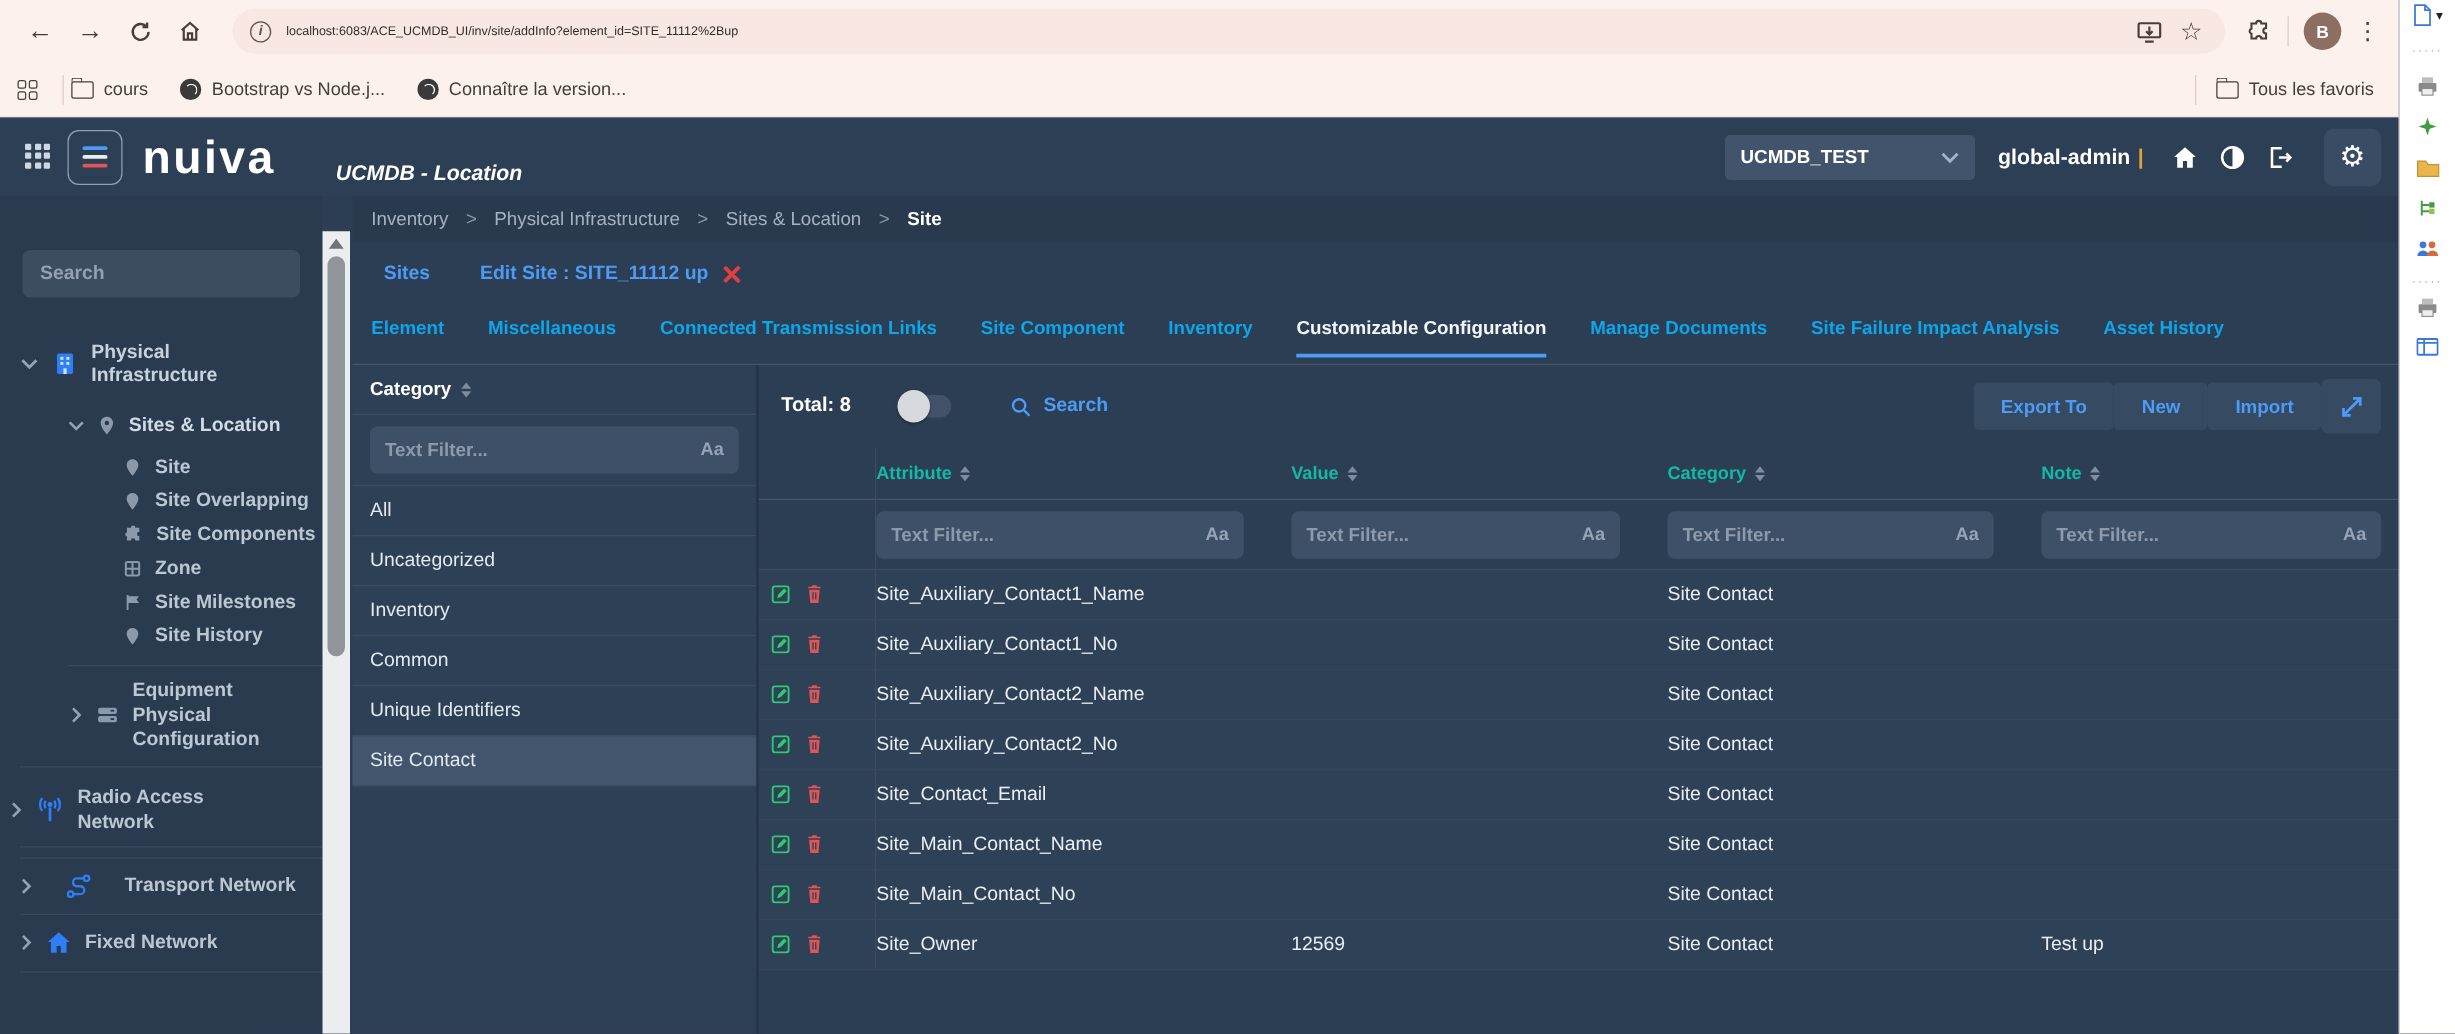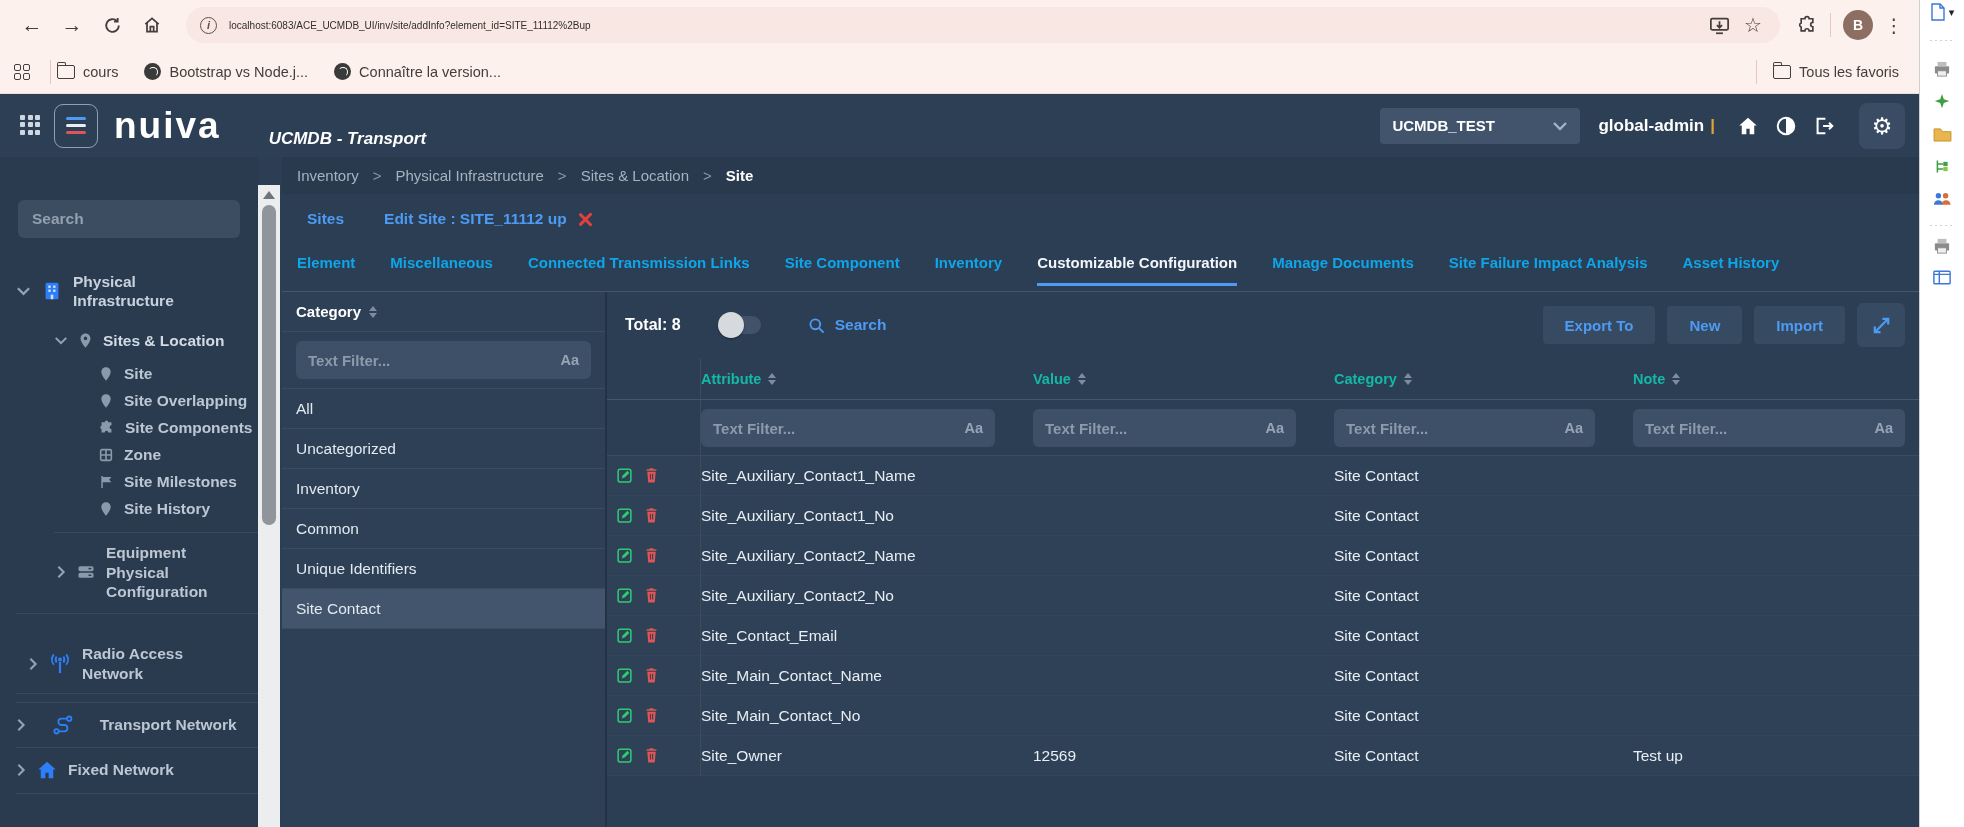--- a/index.html
+++ b/index.html
@@ -122,21 +122,21 @@
   
   .main { flex:1; background:#2c3e54; display:flex; flex-direction:column; }
   .ttoolbar { height:66px; display:flex; align-items:center; padding:0 14px 0 18px; }
   .total { color:#fff; font-weight:bold; font-size:16px; }
   .toggle { width:40px; height:18px; background:#42526a; border-radius:9px; margin-left:40px;
             position:relative; cursor:pointer; }
   .toggle .knob { position:absolute; left:-3px; top:-4px; width:26px; height:26px; border-radius:50%;
             background:#d7dadd; box-shadow:0 1px 2px rgba(0,0,0,.4); }
   .tsearch { display:flex; align-items:center; gap:9px; margin-left:46px; cursor:pointer; }
   .tsearch span { color:#4d9bf5; font-weight:bold; font-size:15.5px; }
-  .tbuttons { margin-left:auto; display:flex; align-items:center; gap:12px; }
+  .tbuttons { margin-left:auto; display:flex; align-items:center; }
   .btn { height:38px; padding:0 22px; background:#364a61; border:none; border-radius:4px;
          color:#4d9bf5; font-weight:bold; font-size:15px; font-family:inherit; cursor:pointer; }
   .expandbtn { width:48px; height:44px; background:#364a61; border:none; border-radius:6px;
          display:flex; align-items:center; justify-content:center; cursor:pointer; }
 
   .tgrid { display:grid; grid-template-columns:94px 332px 301px 299px 1fr; }
   .thead { height:42px; border-bottom:1px solid #44566c; }
   .thead .hcell { display:flex; align-items:center; gap:7px; color:#14b8a6; font-weight:bold; font-size:14.5px; }
   .sort { display:flex; flex-direction:column; gap:2px; cursor:pointer; }
   .sort i { width:0; height:0; border-left:4.5px solid transparent; border-right:4.5px solid transparent; display:block; }
@@ -241,21 +241,21 @@
       <span></span>
       <span></span>
       <span></span>
     </span>
   <div class="hamb">
       <i></i>
       <i></i>
       <i></i>
     </div>
   <div class="logo">nuiva</div>
-  <div class="apptitle">UCMDB - Transport</div>
+  <div class="apptitle">UCMDB - Location</div>
   <div class="hright">
     <div class="envsel">
       <span>UCMDB_TEST</span>
       <span class="chev">
         <svg width="16" height="10" viewBox="0 0 16 10" fill="none" stroke="#9fb3cb" stroke-width="2.4">
             <path d="M2 2l6 6 6-6"></path>
           </svg>
       </span>
     </div>
     <div class="usertxt"><span>global-admin</span><span class="usersep">|</span></div>
@@ -366,21 +366,21 @@
         <rect x="3" y="13" width="18" height="6" rx="2" fill="#8b99ab"></rect>
       <rect x="15" y="7" width="3.4" height="1.8" fill="#2a3b50"></rect>
         <rect x="15" y="15" width="3.4" height="1.8" fill="#2a3b50"></rect>
     </svg>
     <span class="lbl" style="width:108px">Equipment Physical Configuration</span>
   </div>
 
   <div class="sb-div" style="margin-top:12px;"></div>
 
   
-  <div class="trow" style="margin-top:30px; padding-left:28px; gap:10px;">
+  <div class="trow" style="margin-top:14px; padding-left:8px; gap:10px;">
     <svg width="10" height="14" viewBox="0 0 10 16" fill="none" stroke="#93a2b4" stroke-width="2.4">
         <path d="M2 2l6 6-6 6"></path>
       </svg>
     <svg width="24" height="24" viewBox="0 0 24 24" fill="none" stroke="#2e7ef7">
       <path d="M12 10v11" stroke-width="2.2"></path>
         <circle cx="12" cy="7.5" r="2" fill="#2e7ef7" stroke="none"></circle>
       <path d="M8.6 4.6a5.3 5.3 0 0 0 0 6M15.4 4.6a5.3 5.3 0 0 1 0 6" stroke-width="1.8"></path>
       <path d="M5.8 2.4a8.6 8.6 0 0 0 0 10.4M18.2 2.4a8.6 8.6 0 0 1 0 10.4" stroke-width="1.8"></path>
     </svg>
     <span class="lbl" style="width:132px">Radio Access Network</span>

